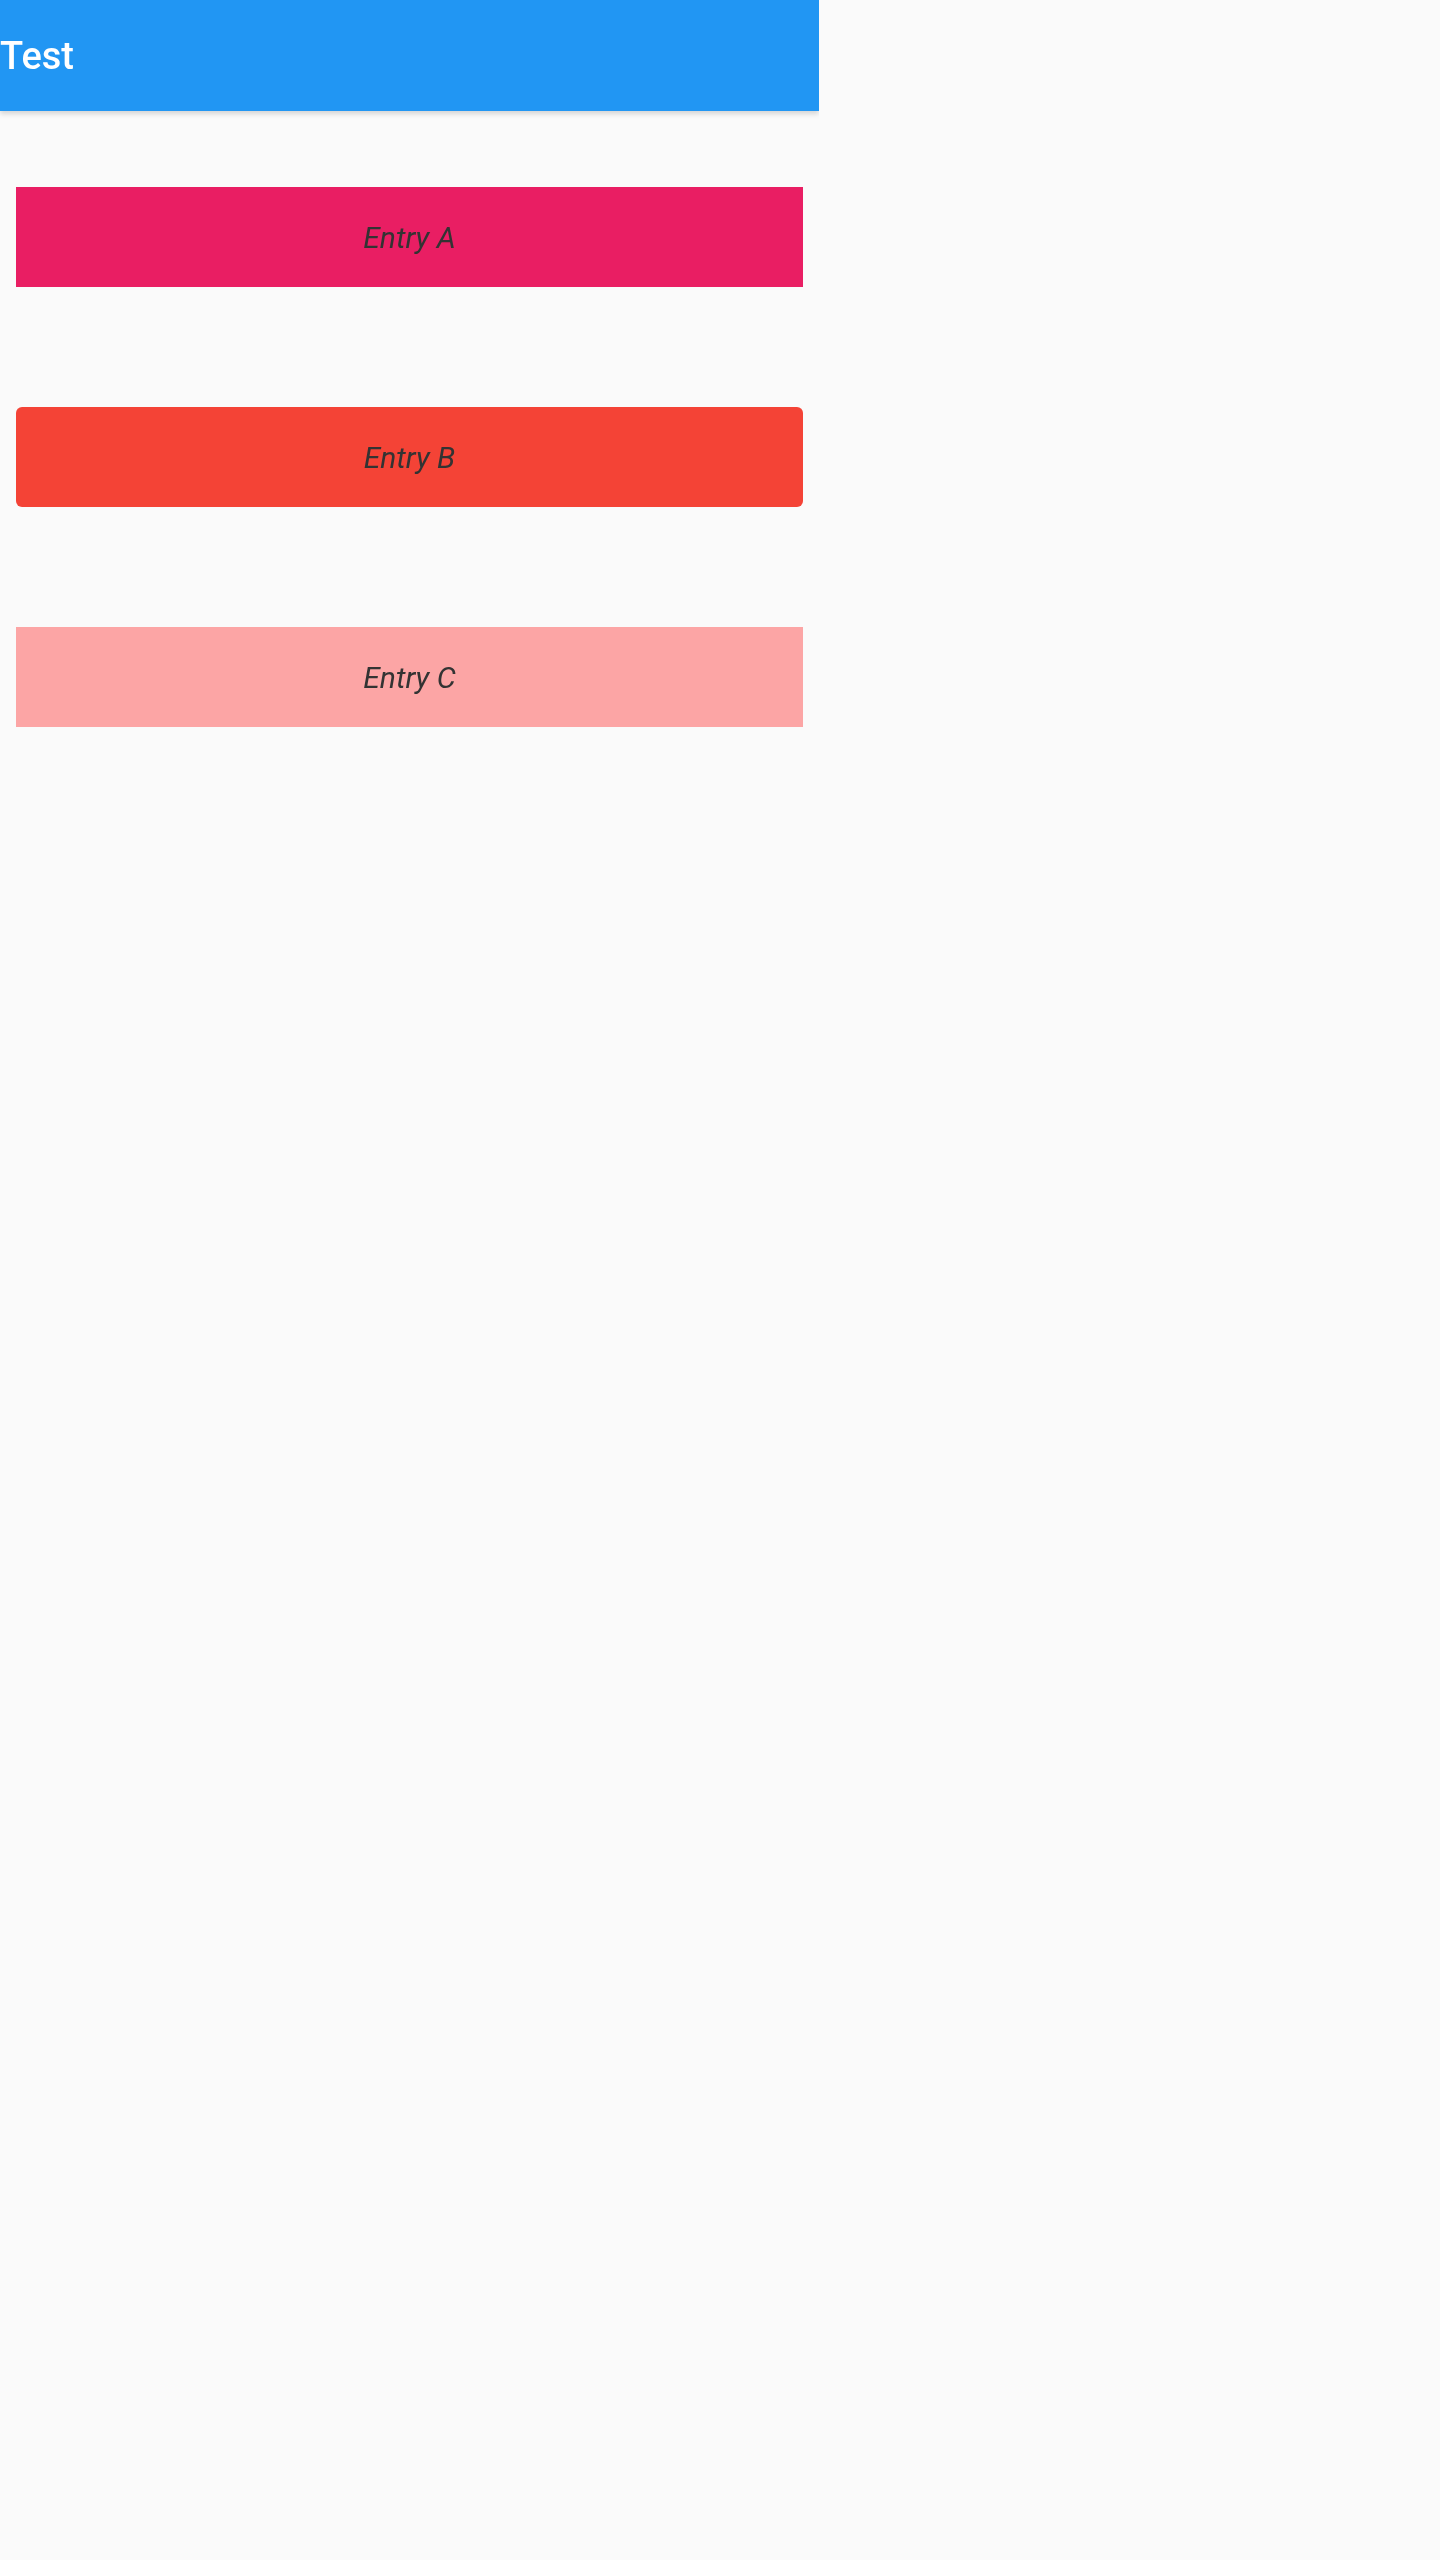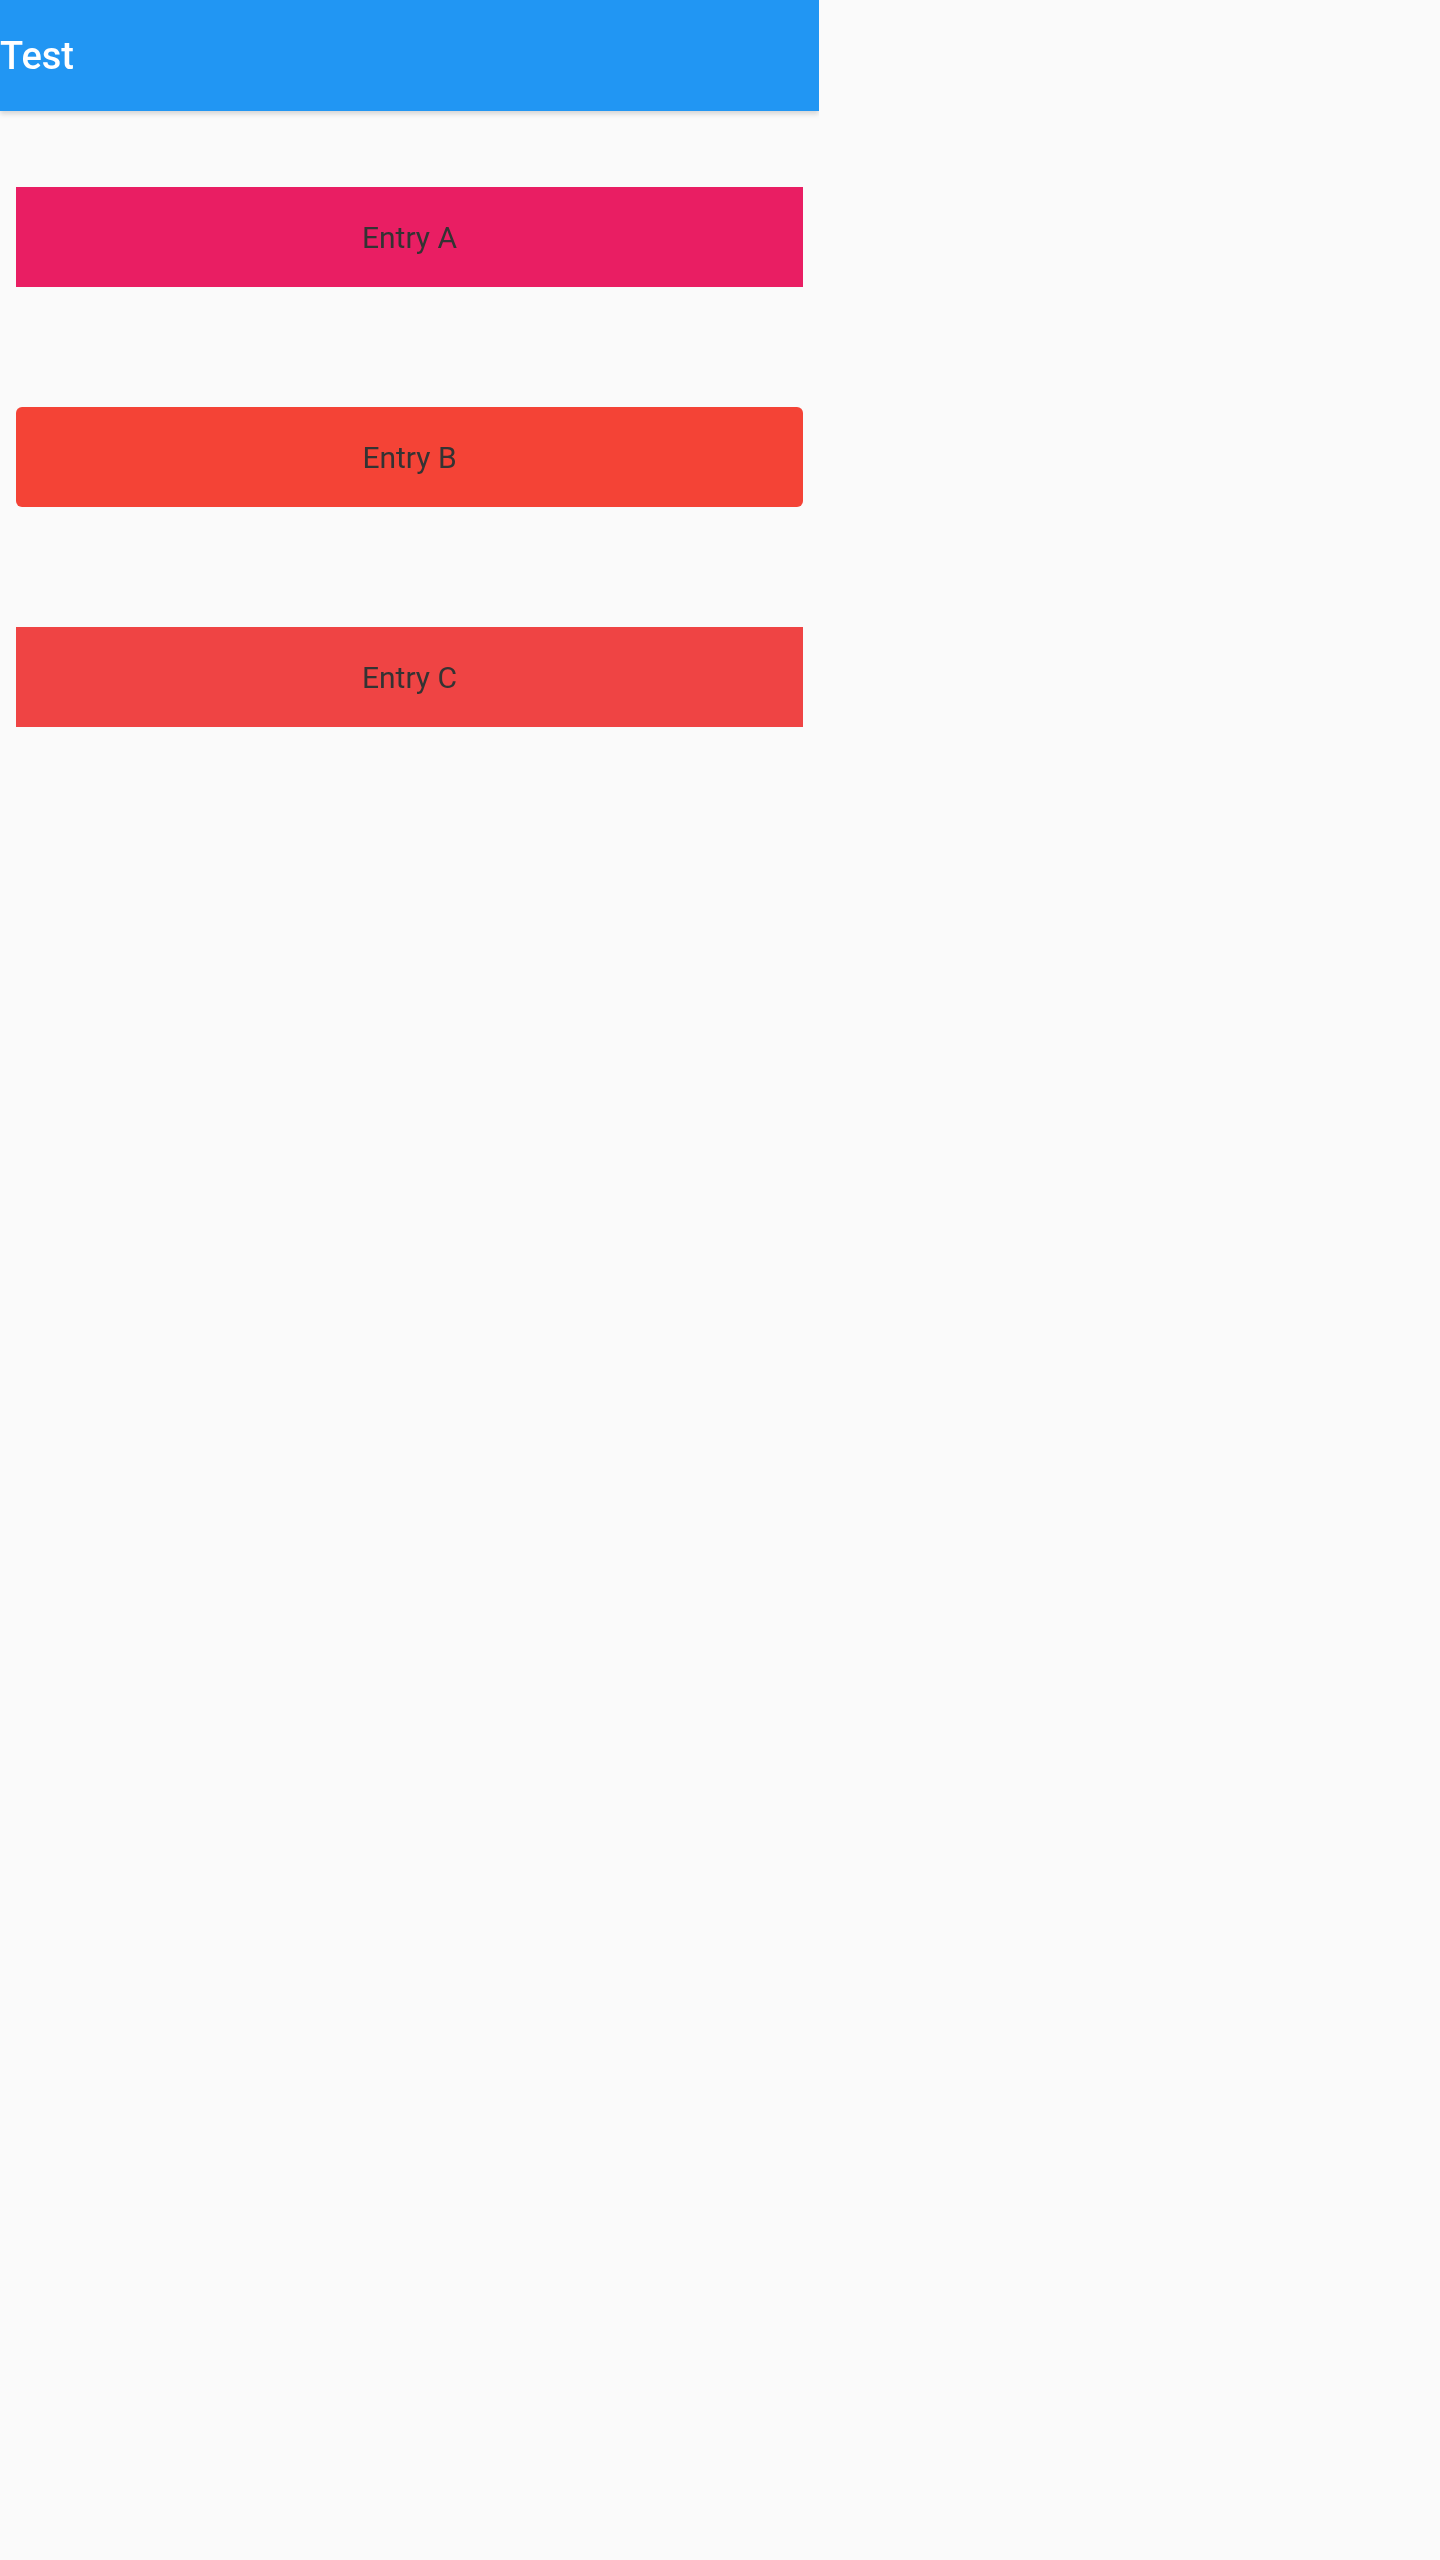--- a/index.html
+++ b/index.html
@@ -26,20 +26,21 @@
     }
     
     .app-bar-title {
       color: #ffffff;
       font-size: 38px;
       font-weight: 500;
     }
     
     .content {
       padding: 76px 16px 16px 16px;
+      font-style: italic;
     }
     
     .entry {
       width: 100%;
       height: 100px;
       display: flex;
       align-items: center;
       justify-content: center;
       font-size: 30px;
       color: #333333;
@@ -50,21 +51,21 @@
     .entry-a {
       background-color: #e91e63;
     }
     
     .entry-b {
       background-color: #f44336;
       border-radius: 6px;
     }
     
     .entry-c {
-      background-color: #ef4444;
+      background-color: #fca5a5;
     }
   </style>
 </head>
 <body>
 
 <div class="app-bar">
   <span class="app-bar-title">Test</span>
 </div>
 
 <div class="content">

